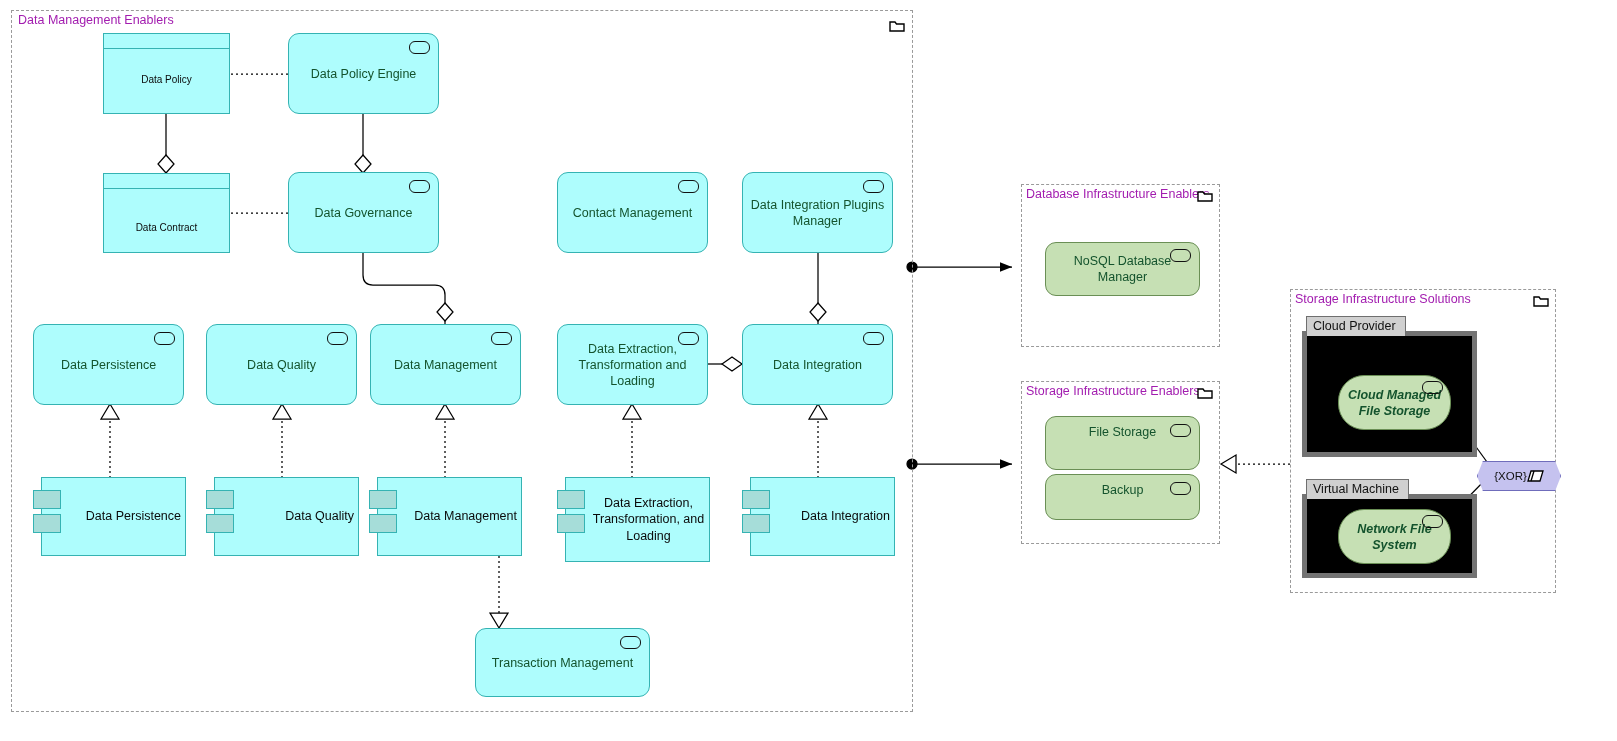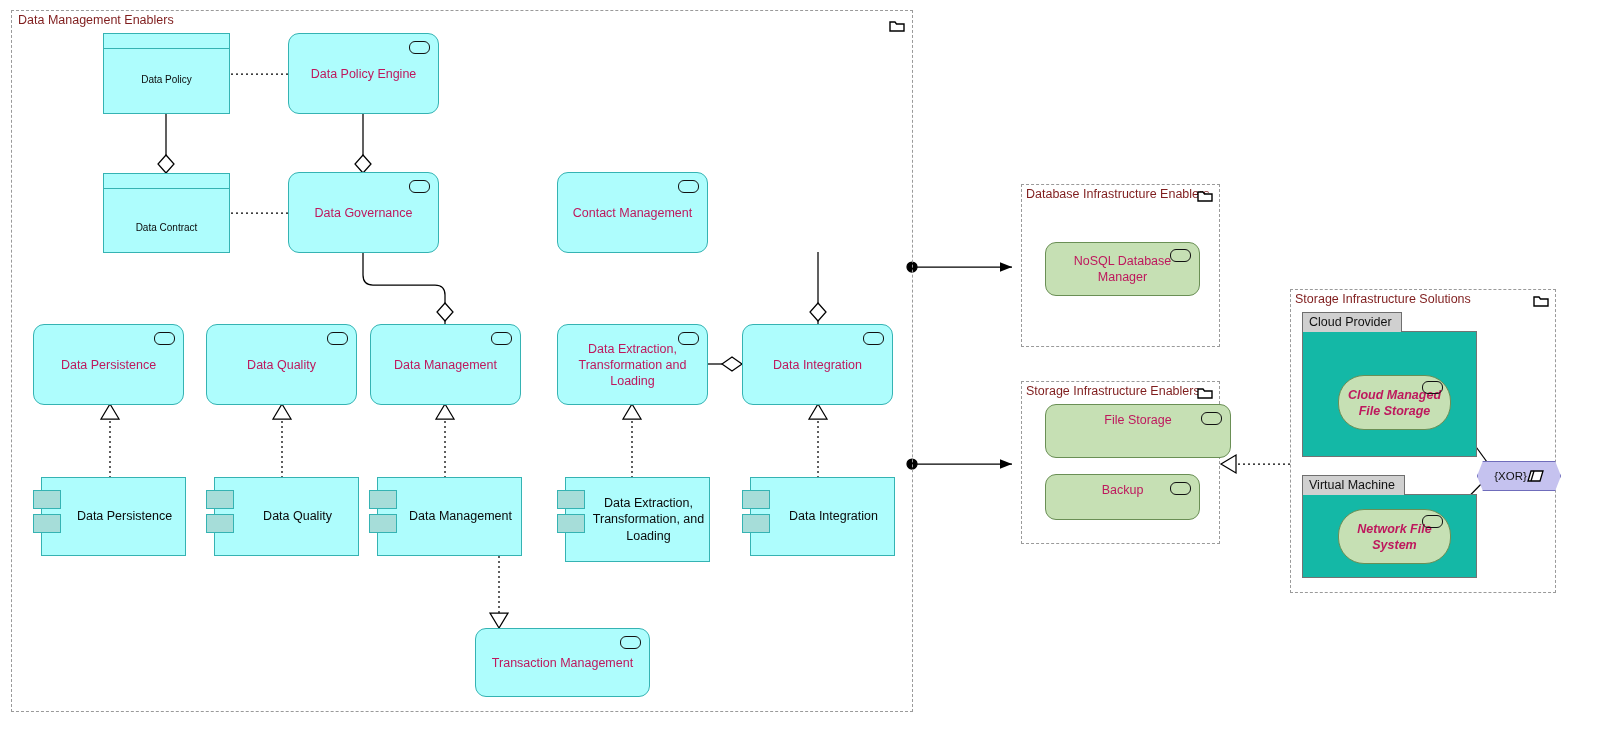--- a/index.html
+++ b/index.html
@@ -2,50 +2,50 @@
 <html><head>
 <meta charset="utf-8">
 <style>
   html,body{margin:0;padding:0;background:#ffffff;}
   body{font-family:"Liberation Sans","DejaVu Sans",sans-serif;}
   #canvas{position:relative;width:1617px;height:741px;overflow:hidden;background:#fff;}
   svg.edges{position:absolute;left:0;top:0;width:1617px;height:741px;pointer-events:none;}
 
   
   .pkg{position:absolute;border:1px dashed #9a9a9a;background:transparent;box-sizing:border-box;}
-  .pkg-title{position:absolute;font-size:12.5px;color:#7f1d1d;white-space:nowrap;}
+  .pkg-title{position:absolute;font-size:12.5px;color:#a21caf;white-space:nowrap;}
   .folder-icon{position:absolute;width:17px;height:13px;}
 
   
   .node{position:absolute;box-sizing:border-box;border:1px solid #1b6a6a;
         display:flex;align-items:center;justify-content:center;text-align:center;
-        font-size:12.5px;color:#be185d;line-height:1.28;padding:4px 4px;}
+        font-size:12.5px;color:#14532d;line-height:1.28;padding:4px 4px;}
   .cyan{background:#aefdfd;border-color:#35b3b3;border-radius:11px;}
   .green{background:#c6e0b4;border-color:#6a8f55;border-radius:11px;}
   .green.topal{align-items:flex-start;padding-top:7px;}
   .ital{font-style:italic;font-weight:bold;border-radius:26px;}
 
   
   .svc-badge{position:absolute;width:19px;height:11px;border:1.6px solid #111;border-radius:6px;background:transparent;}
 
   
   .clsbox{position:absolute;box-sizing:border-box;background:#aefdfd;border:1px solid #35b3b3;
           display:flex;align-items:center;justify-content:center;text-align:center;font-size:10px;color:#0a0a0a;}
   .clsbox .strip{position:absolute;left:0;top:0;right:0;height:14px;border-bottom:1px solid #35b3b3;}
 
   
   .cmp{position:absolute;box-sizing:border-box;background:#aefdfd;border:1px solid #35b3b3;
-       display:flex;align-items:center;justify-content:center;text-align:center;
+       display:flex;align-items:center;justify-content:flex-end;text-align:center;
        font-size:12.5px;color:#0a0a0a;line-height:1.3;padding:4px 4px 4px 26px;}
   .cmp .tab{position:absolute;left:-9px;width:26px;height:17px;background:#a6ddd9;border:1px solid #35b3b3;}
   .cmp .tab.t1{top:12px;}
   .cmp .tab.t2{top:36px;}
 
   
-  .nodebox{position:absolute;box-sizing:border-box;background:#14b8a6;border:1px solid #737373;}
+  .nodebox{position:absolute;box-sizing:border-box;background:#000000;border:5px solid #737373;}
   .nodebox .ntab{position:absolute;left:-1px;top:-20px;height:20px;background:#d0d0d0;border:1px solid #6f6f6f;
                  border-bottom:none;font-size:12.5px;color:#111;padding:2px 9px 0 6px;box-sizing:border-box;white-space:nowrap;}
 
   
   .xor{position:absolute;display:flex;align-items:center;justify-content:center;
        background:#c5c2ef;border:1px solid #6f6cbb;font-size:11.5px;color:#111;
        clip-path:polygon(7% 0,93% 0,100% 50%,93% 100%,7% 100%,0 50%);}
 </style>
 </head>
 <body>
@@ -132,20 +132,24 @@
     <span>Data Policy Engine</span>
   </div>
   <div class="node cyan" style="left:288px;top:172px;width:151px;height:81px;">
     <div class="svc-badge" style="right:8px;top:7px;"></div>
     <span>Data Governance</span>
   </div>
   <div class="node cyan" style="left:557px;top:172px;width:151px;height:81px;">
     <div class="svc-badge" style="right:8px;top:7px;"></div>
     <span>Contact Management</span>
   </div>
+  <div class="node cyan" style="left:742px;top:172px;width:151px;height:81px;">
+    <div class="svc-badge" style="right:8px;top:7px;"></div>
+    <span>Data Integration Plugins Manager</span>
+  </div>
   <div class="node cyan" style="left:33px;top:324px;width:151px;height:81px;">
     <div class="svc-badge" style="right:8px;top:7px;"></div>
     <span>Data Persistence</span>
   </div>
   <div class="node cyan" style="left:206px;top:324px;width:151px;height:81px;">
     <div class="svc-badge" style="right:8px;top:7px;"></div>
     <span>Data Quality</span>
   </div>
   <div class="node cyan" style="left:370px;top:324px;width:151px;height:81px;">
     <div class="svc-badge" style="right:8px;top:7px;"></div>
@@ -200,21 +204,21 @@
     <div class="svc-badge" style="right:8px;top:6px;"></div>
     <span>NoSQL Database Manager</span>
   </div>
 
   <div class="pkg" style="left:1021px;top:381px;width:199px;height:163px;">
     <div class="pkg-title" style="left:4px;top:2px;">Storage Infrastructure Enablers</div>
     <svg class="folder-icon" style="right:5px;top:4px;" viewBox="0 0 17 13">
       <path d="M1,3 L1,12 L15,12 L15,5 L7.5,5 L6,3 Z" fill="#fff" stroke="#000" stroke-width="1.4"></path>
     </svg>
   </div>
-  <div class="node green topal" style="left:1045px;top:404px;width:186px;height:54px;">
+  <div class="node green topal" style="left:1045px;top:416px;width:155px;height:54px;">
     <div class="svc-badge" style="right:8px;top:7px;"></div>
     <span>File Storage</span>
   </div>
   <div class="node green topal" style="left:1045px;top:474px;width:155px;height:46px;">
     <div class="svc-badge" style="right:8px;top:7px;"></div>
     <span>Backup</span>
   </div>
 
   <div class="pkg" style="left:1290px;top:289px;width:266px;height:304px;">
     <div class="pkg-title" style="left:4px;top:2px;">Storage Infrastructure Solutions</div>

